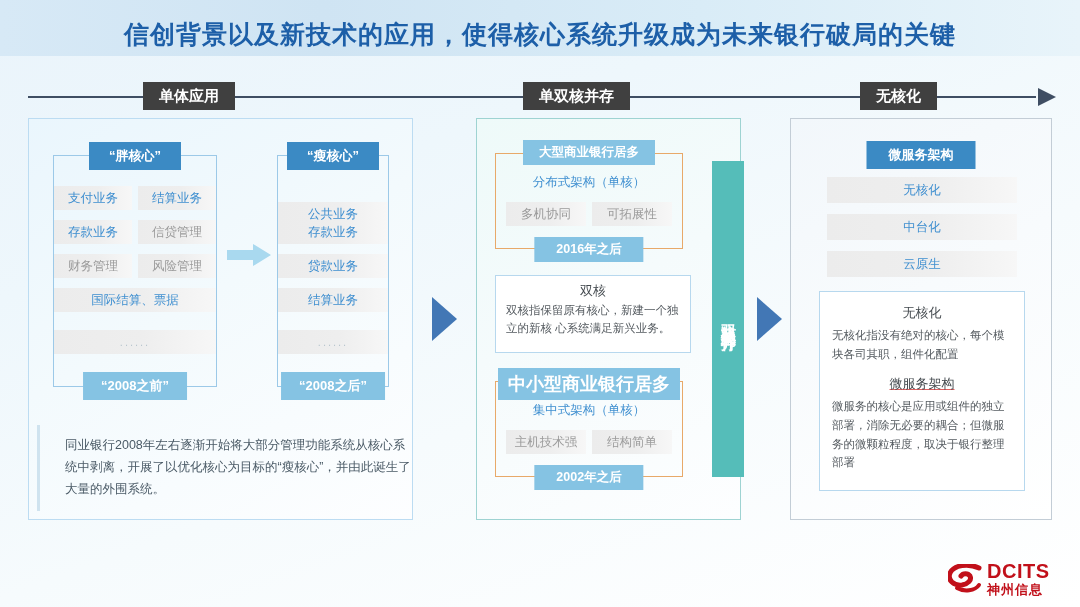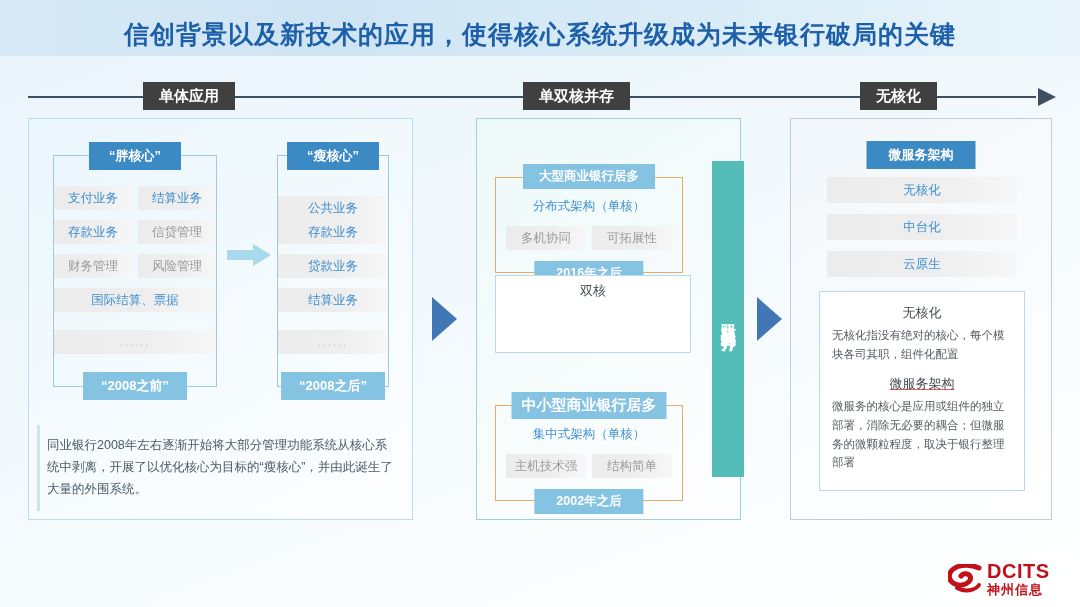--- a/index.html
+++ b/index.html
@@ -70,21 +70,21 @@
     position: absolute; width: 0; height: 0;
     border-top: 22px solid transparent;
     border-bottom: 22px solid transparent;
     border-left: 25px solid #4277b5;
   }
   #arrow-0-1 { left: 432px; top: 297px; }
   #arrow-1-2 { left: 757px; top: 297px; }
 
   
   .subbox { position: absolute; border: 1px solid #9cc9e8; }
-  .subbox.orange { border-color: #e8a969; margin-top: 24px; }
+  .subbox.orange { border-color: #e8a969; }
   .badge {
     position: absolute; left: 50%; transform: translateX(-50%);
     display: flex; align-items: center; justify-content: center;
     white-space: nowrap; color: #ffffff; font-weight: bold;
   }
   .badge.hdr { top: -14px; }
   .badge.ftr { bottom: -14px; }
   .badge.blue-dark { background: #3b8ac4; }
   .badge.blue-light { background: #85c3e3; }
 
@@ -100,21 +100,21 @@
   .cell.dots { color: #b9c6cf; letter-spacing: 2px; font-size: 11px; }
 
   
   #box-fat  { left: 24px; top: 36px; width: 164px; height: 232px; }
   #box-thin { left: 248px; top: 36px; width: 112px; height: 232px; }
   #mid-arrow {
     position: absolute; left: 198px; top: 125px; width: 44px; height: 22px;
   }
   #mid-arrow svg { display: block; }
   #desc-0 {
-    position: absolute; left: 10px; top: 312px; width: 365px; height: 80px;
+    position: absolute; left: 28px; top: 312px; width: 365px; height: 80px;
     font-size: 12.5px; line-height: 1.75; color: #4a5a66; padding: 4px 8px 0 8px;
   }
   #desc-0-divider {
     position: absolute; left: 8px; top: 306px; width: 3px; height: 86px;
     background: #cfe3ef;
   }
 
   
   #box-large { left: 18px; top: 34px; width: 188px; height: 96px; }
   #box-small { left: 18px; top: 262px; width: 188px; height: 96px; }
@@ -215,21 +215,21 @@
 
   <div id="mid-arrow">
     <svg width="44" height="22" viewBox="0 0 44 22">
       <polygon points="0,6 26,6 26,0 44,11 26,22 26,16 0,16" fill="#a9d9ef"></polygon>
     </svg>
   </div>
 
   <div class="subbox" id="box-thin">
     <div class="badge hdr blue-dark" style="font-size:13px;padding:5px 20px;">“瘦核心”</div>
 
-    <div class="row" style="top:40px;">
+    <div class="row" style="top:46px;">
       <div class="cell hl">公共业务</div>
     </div>
     <div class="row" style="top:64px;">
       <div class="cell hl">存款业务</div>
     </div>
     <div class="row" style="top:98px;">
       <div class="cell hl">贷款业务</div>
     </div>
     <div class="row" style="top:132px;">
       <div class="cell hl">结算业务</div>
@@ -257,24 +257,25 @@
     <div class="row" style="top:48px;padding:0 10px;">
       <div class="cell">多机协同</div>
       <div class="cell">可拓展性</div>
     </div>
 
     <div class="badge ftr blue-light" style="font-size:12.5px;padding:4px 22px;">2016年之后</div>
   </div>
 
   <div class="note" id="note-dual">
     <div class="note-head">双核</div>
+    <div class="note-body">双核指保留原有核心，新建一个独立的新核 心系统满足新兴业务。</div>
   </div>
 
   <div class="subbox orange" id="box-small">
-    <div class="badge hdr blue-light" style="font-size:15px;padding:4px 10px;">中小型商业银行居多</div>
+    <div class="badge hdr blue-light" style="font-size:18px;padding:4px 10px;">中小型商业银行居多</div>
 
     <div class="arch-title">集中式架构（单核）</div>
 
     <div class="row" style="top:48px;padding:0 10px;">
       <div class="cell">主机技术强</div>
       <div class="cell">结构简单</div>
     </div>
 
     <div class="badge ftr blue-light" style="font-size:12.5px;padding:4px 22px;">2002年之后</div>
   </div>

